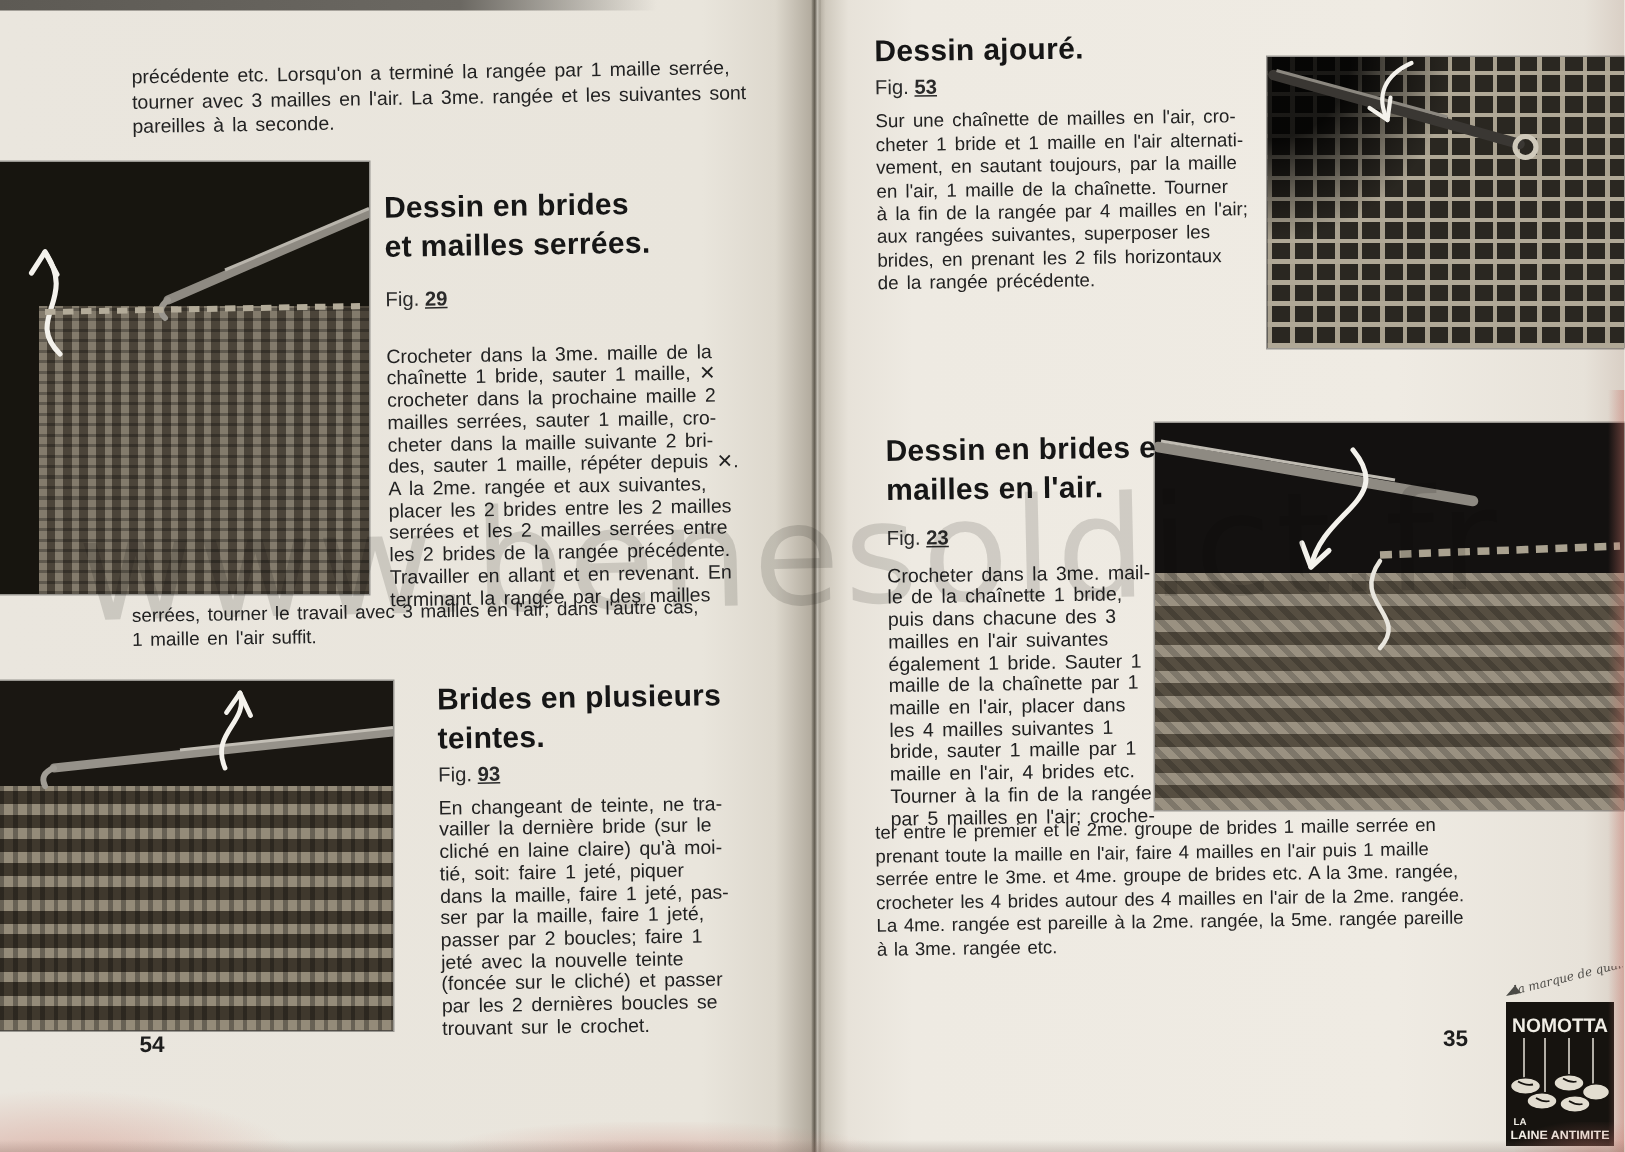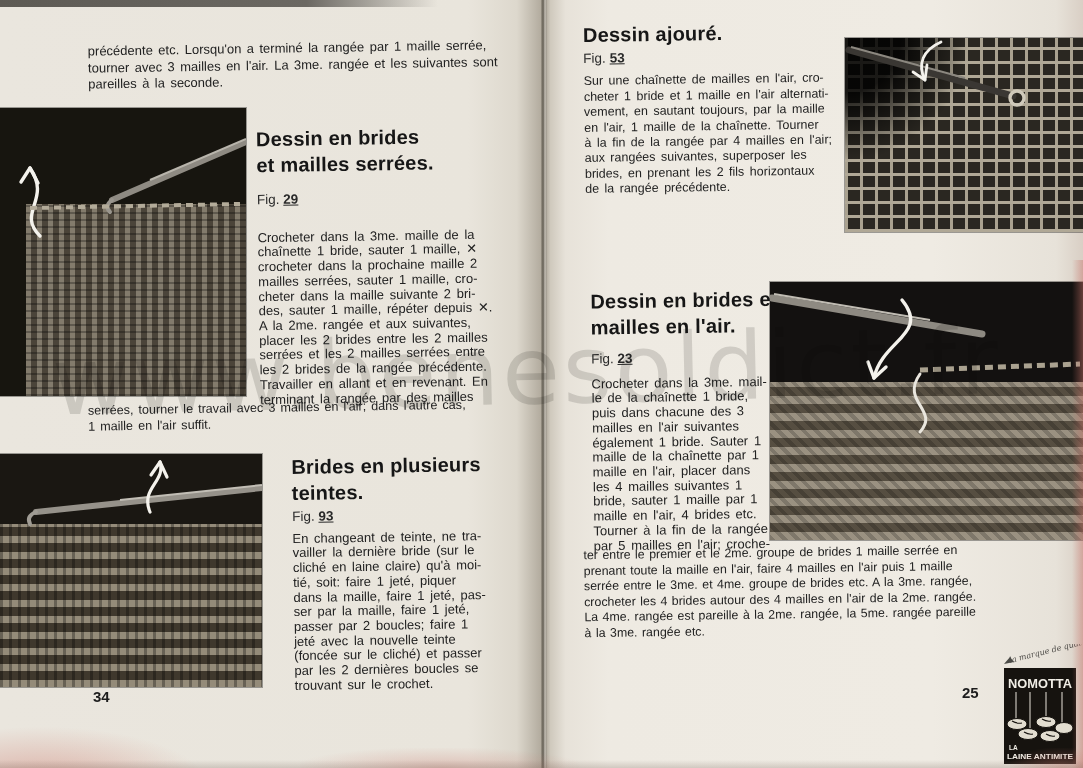--- a/index.html
+++ b/index.html
@@ -151,21 +151,21 @@
 tié, soit: faire 1 jeté, piquer
 dans la maille, faire 1 jeté, pas-
 ser par la maille, faire 1 jeté,
 passer par 2 boucles; faire 1
 jeté avec la nouvelle teinte
 (foncée sur le cliché) et passer
 par les 2 dernières boucles se
 trouvant sur le crochet.</div>
 </div>
 
-<div class="abs pagenum" style="left:93px;top:688px">34</div>
+<div class="abs pagenum" style="left:93px;top:688px">54</div>
 
 <div class="abs tilt-r" style="left:584px;top:20px;width:270px;">
   <div class="h1">Dessin ajouré.</div>
   <div class="figline" style="margin-top:3px">
     <span>Fig.</span>
     <b>53</b>
   </div>
   <div class="body fs125" style="margin-top:8px;width:268px">Sur une chaînette de mailles en l'air, cro-
 cheter 1 bride et 1 maille en l'air alternati-
 vement, en sautant toujours, par la maille
@@ -224,21 +224,21 @@
 
 <div class="abs tilt-r" style="left:584px;top:545px;width:458px;">
   <div class="body fs124w">ter entre le premier et le 2me. groupe de brides 1 maille serrée en
 prenant toute la maille en l'air, faire 4 mailles en l'air puis 1 maille
 serrée entre le 3me. et 4me. groupe de brides etc. A la 3me. rangée,
 crocheter les 4 brides autour des 4 mailles en l'air de la 2me. rangée.
 La 4me. rangée est pareille à la 2me. rangée, la 5me. rangée pareille
 à la 3me. rangée etc.</div>
 </div>
 
-<div class="abs pagenum" style="left:962px;top:684px">25</div>
+<div class="abs pagenum" style="left:962px;top:684px">35</div>
 
 <div class="abs" id="nomotta">
   <svg width="84" height="124" viewBox="0 0 84 124">
     <path d="M6,20 l6,-7 l4,5 z" fill="#4a4a46"></path>
     <text x="12" y="19" transform="rotate(-14 12 19)" font-family="DejaVu Serif, serif" font-style="italic" font-size="8" fill="#4e4c48">la marque de qualité</text>
     <rect x="6" y="24" width="72" height="96" fill="#16130f"></rect>
     <text x="42" y="44" text-anchor="middle" font-size="13" font-weight="bold" fill="#f1eee6" textLength="64" lengthAdjust="spacingAndGlyphs">NOMOTTA</text>
     <g stroke="#e8e4da" stroke-width="1">
       <line x1="18" y1="48" x2="18" y2="76"></line>
         <line x1="32" y1="48" x2="32" y2="84"></line>

